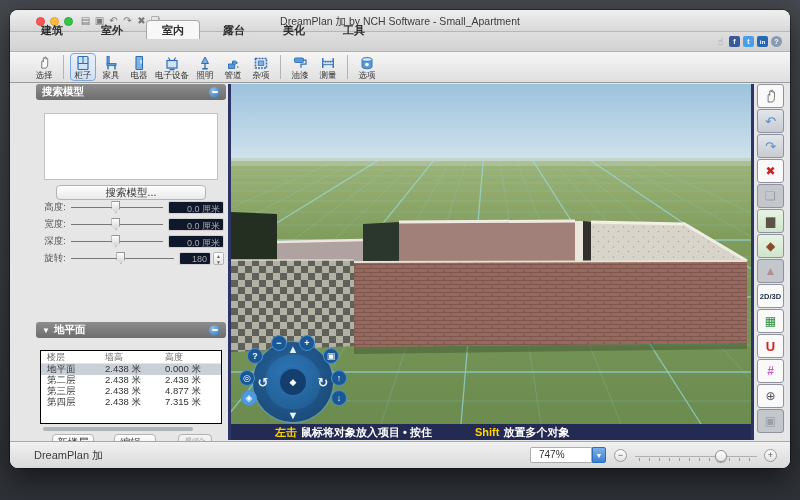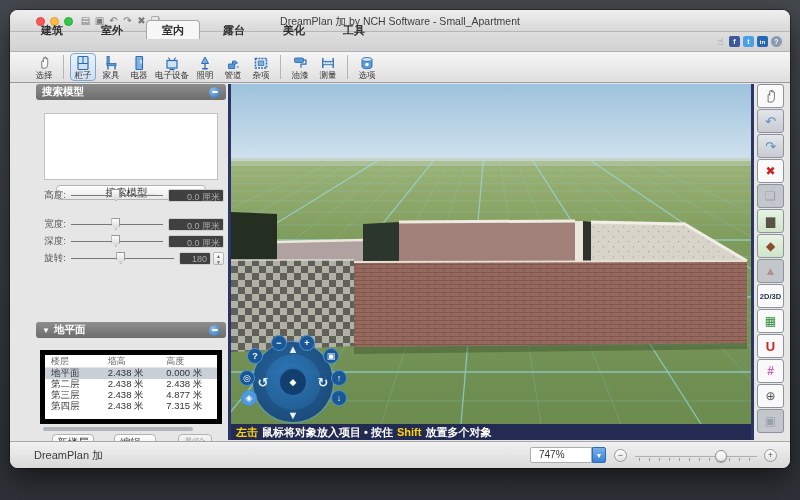--- a/index.html
+++ b/index.html
@@ -66,46 +66,46 @@
             font-size:10.5px; color:#333; text-align:center; font-family:inherit; }
   .search-btn { position:absolute; left:46px; top:175px; width:150px; height:15px; line-height:13px; }
 
   .srow { position:absolute; left:28px; width:186px; height:14px; display:flex; align-items:center; }
   .srow .slab { width:28px; font-size:9.5px; color:#555; text-align:right; }
   .strack { position:relative; flex:1; height:14px; margin:0 5px; }
   .strack::before { content:""; position:absolute; left:0; right:0; top:7px; height:1px; background:#777; }
   .sthumb { position:absolute; left:44%; top:1px; width:9px; height:12px;
             background:linear-gradient(#fdfdfd,#d4d4d4); border:1px solid #979797;
             clip-path:polygon(0 0,100% 0,100% 62%,50% 100%,0 62%); }
-  .sval { width:56px; height:13px; background:#404040; border:1px solid #d0d0d0; border-radius:2px;
+  .sval { width:56px; height:13px; background:#0f172a; border:1px solid #d0d0d0; border-radius:2px;
           font-size:9px; color:#aaa; text-align:right; padding:1px 3px 0 0; }
   .sval.short { width:32px; }
   .stepper { width:11px; height:13px; margin-left:2px; border:1px solid #b5b5b5; border-radius:2px;
              background:linear-gradient(#fff,#e4e4e4); font-size:5px; color:#666; line-height:6px; text-align:center; }
 
   
   .ftable { position:absolute; left:30px; top:340px; width:182px; height:74px; background:#fff;
-            border:5px solid #000000; font-size:9.5px; overflow:hidden; }
+            border:1px solid #000000; font-size:9.5px; overflow:hidden; }
   .frow { display:flex; height:11px; align-items:center; color:#333; }
   .frow.hd { color:#666; font-size:9px; height:13px; border-bottom:1px solid #e4e4e4; }
   .frow.selrow { background:#c9d0d7; }
   .fc1 { width:64px; padding-left:6px; }
   .fc2 { width:60px; }
   .fc3 { width:52px; }
   .hscroll { position:absolute; left:30px; top:416px; width:182px; height:6px; background:#e6e6e6; border-radius:3px; }
   .hthumb { position:absolute; left:3px; top:1px; width:150px; height:4px; background:#aeb4ba; border-radius:2px; }
   .fbtn { position:absolute; top:424px; height:16px; line-height:14px; }
   .fbtn.dis { color:#ababab; background:linear-gradient(#f4f4f4,#e6e6e6); }
 
   
   .vframe { position:absolute; left:218px; top:74px; width:526px; height:356px; background:#2c3566; }
   .scene-wrap { position:absolute; left:3px; top:0; width:520px; height:340px; overflow:hidden; }
   .vstatus { position:absolute; left:3px; bottom:0; width:520px; height:16px; background:#232b52;
              color:#fff; font-size:11px; font-weight:bold; line-height:16px; padding-left:5px; white-space:nowrap; }
-  .vstatus .yel { color:#ffd400; }
+  .vstatus .yel { color:#ffd400;margin-left:39px; }
   .vstatus span { margin-right:4px; }
 
   
   .wheel { position:absolute; left:22px; top:258px; width:80px; height:80px; }
   .wheel-ring { position:absolute; inset:0; border-radius:50%; background:radial-gradient(circle at 45% 40%, #2a76bd, #17497e);
                 box-shadow:0 0 0 1.5px rgba(90,160,220,.6), inset 0 0 0 12px rgba(10,40,80,.25); opacity:.95; }
   .wheel-center { position:absolute; left:25px; top:25px; width:30px; height:30px; border-radius:50%;
                   background:#123f6e; border:2px solid #2a6aa8; color:#fff; font-size:9px;
                   display:flex; align-items:center; justify-content:center; }
   .wa { position:absolute; color:#e8f2fc; font-size:11px; font-weight:bold; width:14px; text-align:center; }
@@ -306,21 +306,21 @@
     </div>
 
     <div class="panel-hd" style="left:26px; top:74px; width:190px;">
       <span>搜索模型</span>
       <span class="sp"></span>
       <span class="collapse-btn"></span>
     </div>
     <div class="preview-box"></div>
     <button class="macbtn search-btn">搜索模型...</button>
 
-    <div class="srow" style="top:178px;">
+    <div class="srow" style="top:190px;">
       <span class="slab">高度:</span>
       <span class="strack">
           <span class="sthumb"></span>
         </span>
       <span class="sval">0.0 厘米</span>
     </div>
     <div class="srow" style="top:207px;">
       <span class="slab">宽度:</span>
       <span class="strack">
           <span class="sthumb"></span>

